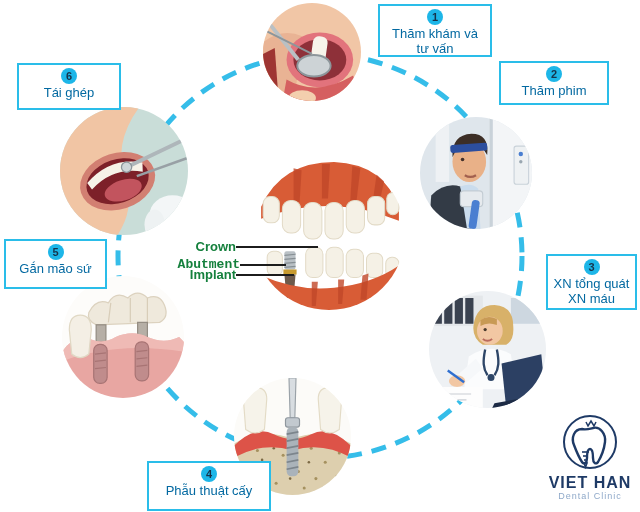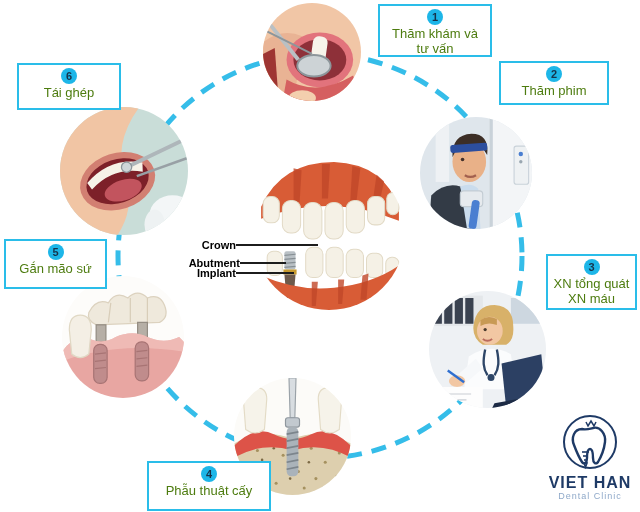--- a/index.html
+++ b/index.html
@@ -13,23 +13,23 @@
   .step-box{
     position:absolute;z-index:3;background:#ffffff;border:2px solid #2abde9;
     display:flex;flex-direction:column;align-items:center;justify-content:flex-start;
     padding-top:3px;box-sizing:border-box;
   }
   .badge{
     width:16px;height:16px;border-radius:50%;background:#1db6e8;color:#16324a;
     font-size:11px;font-weight:bold;display:flex;align-items:center;justify-content:center;
     margin-bottom:1px;flex:0 0 auto;
   }
-  .step-label{font-size:13px;line-height:15px;color:#4d7c0f;font-weight:500;text-align:center;white-space:nowrap;}
+  .step-label{font-size:13px;line-height:15px;color:#0369a1;font-weight:500;text-align:center;white-space:nowrap;}
   .center-label{position:absolute;z-index:4;display:flex;align-items:center;}
-  .center-label .txt{font-size:11px;font-weight:600;color:#000000;white-space:nowrap;}
+  .center-label .txt{font-size:13px;font-weight:600;color:#15803d;white-space:nowrap;}
   .center-label .line{height:2px;background:#1c1c1c;}
   .logo{position:absolute;left:538px;top:412px;width:104px;z-index:2;text-align:center;}
   .logo-name{font-size:16px;font-weight:bold;letter-spacing:1px;color:#1e3a66;line-height:17px;}
   .logo-sub{font-size:9px;color:#8fa9c9;letter-spacing:1px;line-height:11px;}
 </style>
 </head>
 <body>
 
 <div class="stage">
 
@@ -234,21 +234,21 @@
         <path d="M108,116 L114,114 L112,140 L106,140 Z"></path>
       </g>
     </svg>
   </div>
 
   <div class="center-label" style="left:170px;top:239px;">
     <span class="txt" style="width:66px;text-align:right;">Crown</span>
     <span class="line" style="width:82px;"></span>
   </div>
   <div class="center-label" style="left:150px;top:257px;">
-    <span class="txt" style="width:90px;text-align:right;">Abutment</span>
+    <span class="txt" style="width:90px;text-align:right;font-family:Liberation Mono, monospace;">Abutment</span>
     <span class="line" style="width:46px;"></span>
   </div>
   <div class="center-label" style="left:168px;top:267px;">
     <span class="txt" style="width:68px;text-align:right;">Implant</span>
     <span class="line" style="width:58px;"></span>
   </div>
 
   <div class="step-box" style="left:378px;top:4px;width:114px;height:53px;">
     <div class="badge">1</div>
     <div class="step-label">Thăm khám và</div>

